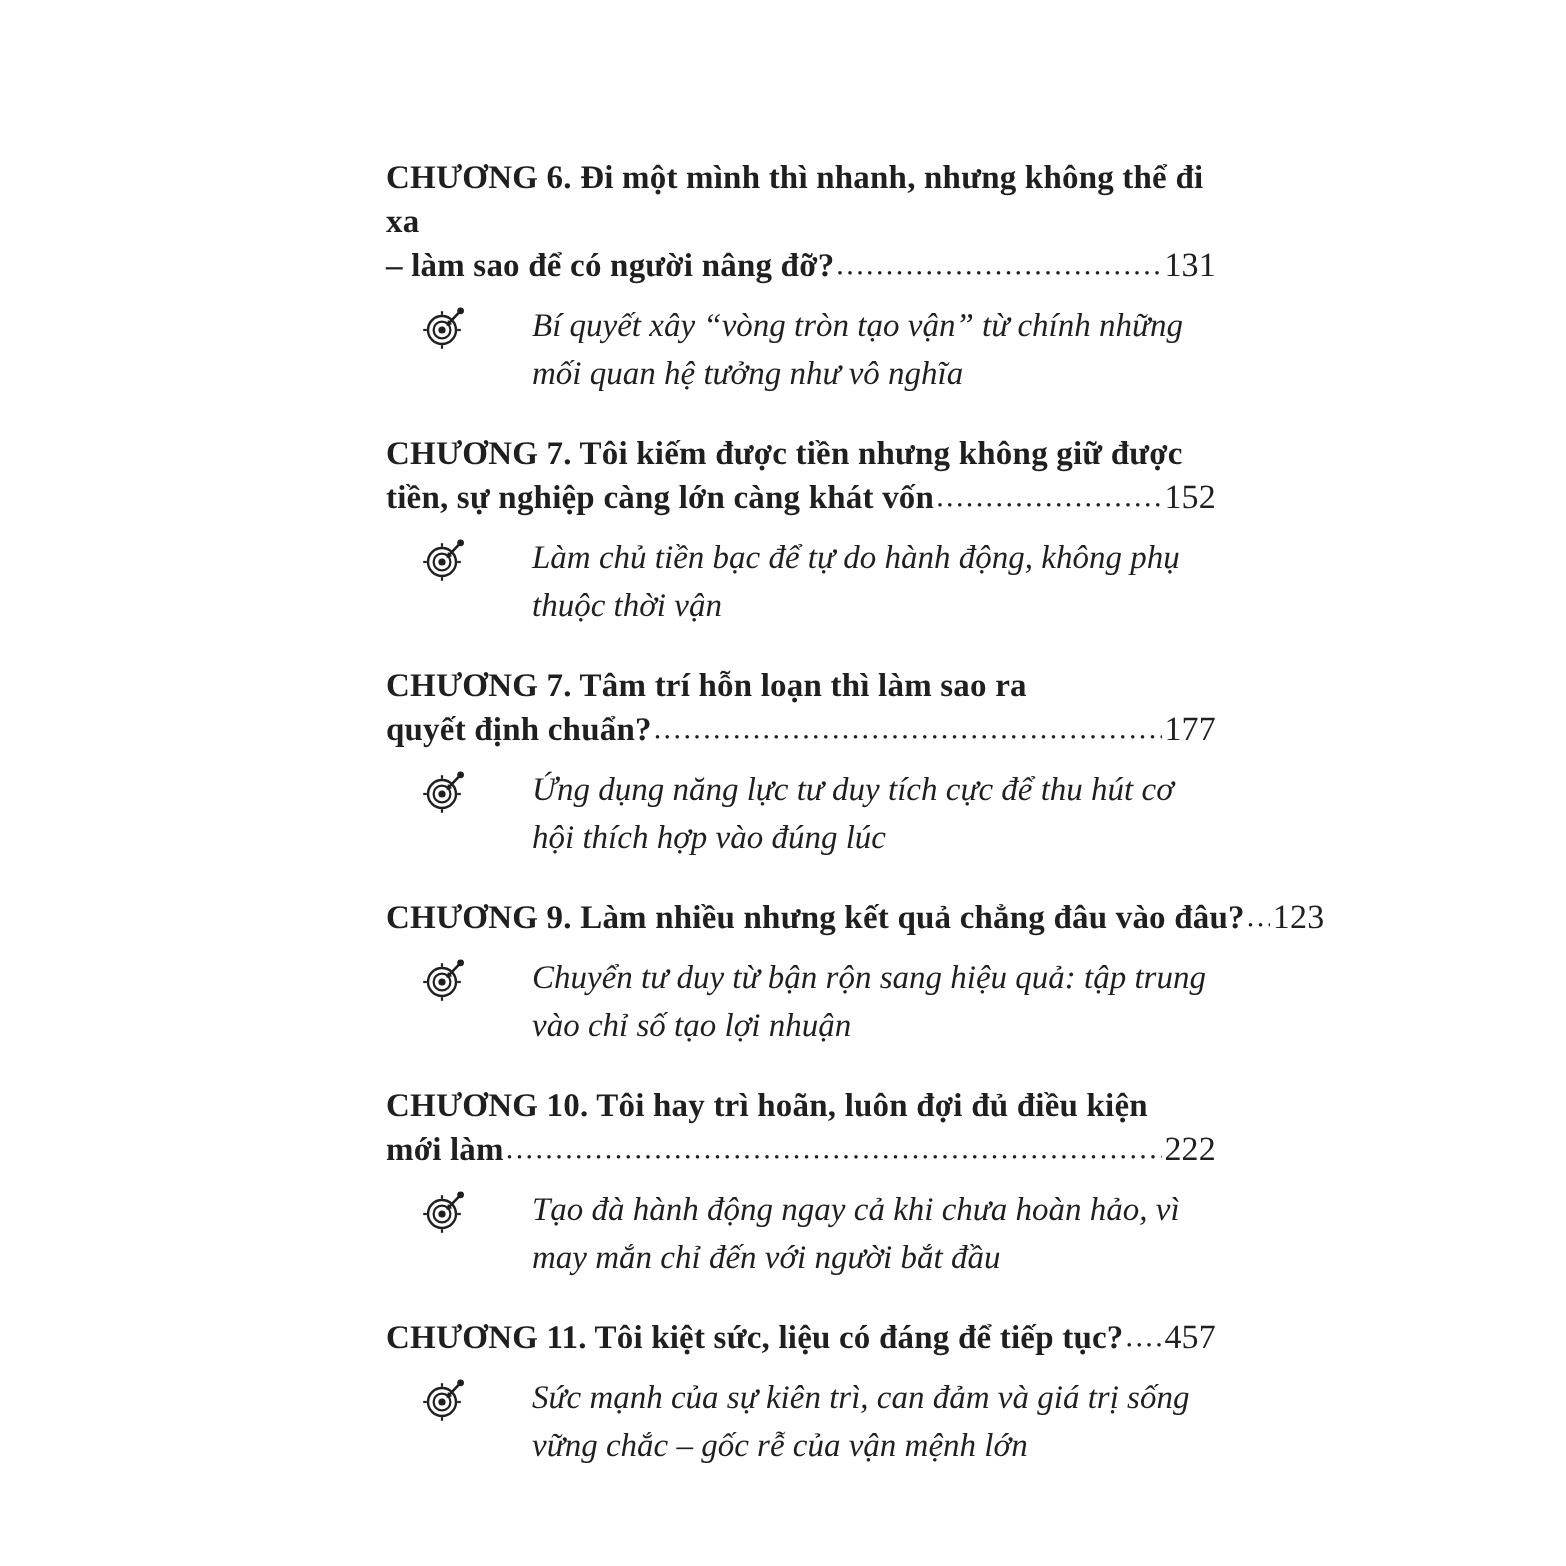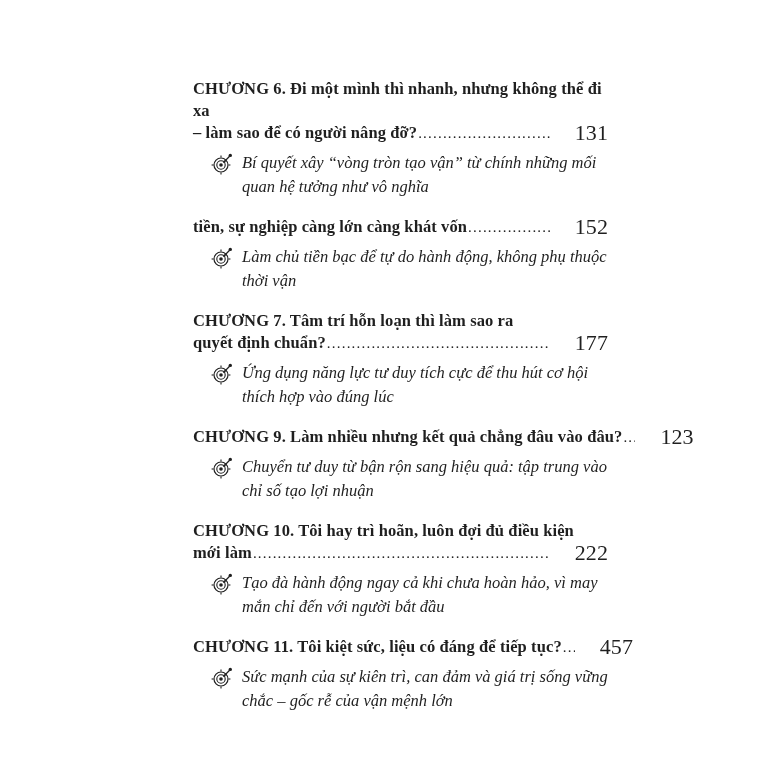--- a/index.html
+++ b/index.html
@@ -48,29 +48,29 @@
     font-size: 15px;
     margin: 0 1px;
     min-width: 12px;
   }
   .leader::after {
     content: "......................................................................................................................................";
     letter-spacing: 1.2px;
   }
   .page-num {
     font-weight: normal;
-    font-size: 22px;
+    font-size: 17px;
     flex: 0 0 auto;
-    margin-left: 24px;
   }
   .desc {
     display: flex;
     align-items: flex-start;
     margin-left: 18px;
     margin-top: 7px;
+    gap: 24px;
   }
   .desc-icon {
     flex: 0 0 auto;
     width: 24px;
     height: 24px;
     margin-right: 7px;
     margin-top: 1px;
   }
   .desc-text {
     flex: 1 1 auto;
@@ -106,20 +106,23 @@
           <line x1="12.6" y1="10.4" x2="18.6" y2="4.2" stroke="#1f1f1f" stroke-width="1.3"></line>
           <path d="M12.2 10.9 L15.1 10.1 L13 8 Z" fill="#1f1f1f"></path>
           <circle cx="19.3" cy="3.4" r="1.7" fill="#1f1f1f"></circle>
         </svg>
       </span>
       <span class="desc-text">Bí quyết xây “vòng tròn tạo vận” từ chính những mối quan hệ tưởng như vô nghĩa</span>
     </div>
   </section>
 
   <section class="toc-entry">
+    <div>
+          <div class="t-line">CHƯƠNG 7. Tôi kiếm được tiền nhưng không giữ được</div>
+        </div>
     <div class="t-line t-last">
       <span class="t-text">tiền, sự nghiệp càng lớn càng khát vốn</span>
       <span class="leader"></span>
       <span class="page-num">152</span>
     </div>
     <div class="desc">
       <span class="desc-icon">
         <svg width="24" height="24" viewBox="0 0 24 24" fill="none" xmlns="http://www.w3.org/2000/svg">
           <circle cx="10" cy="13" r="7" stroke="#1f1f1f" stroke-width="1.2"></circle>
           <circle cx="10" cy="13" r="4.2" stroke="#1f1f1f" stroke-width="1.1"></circle>

